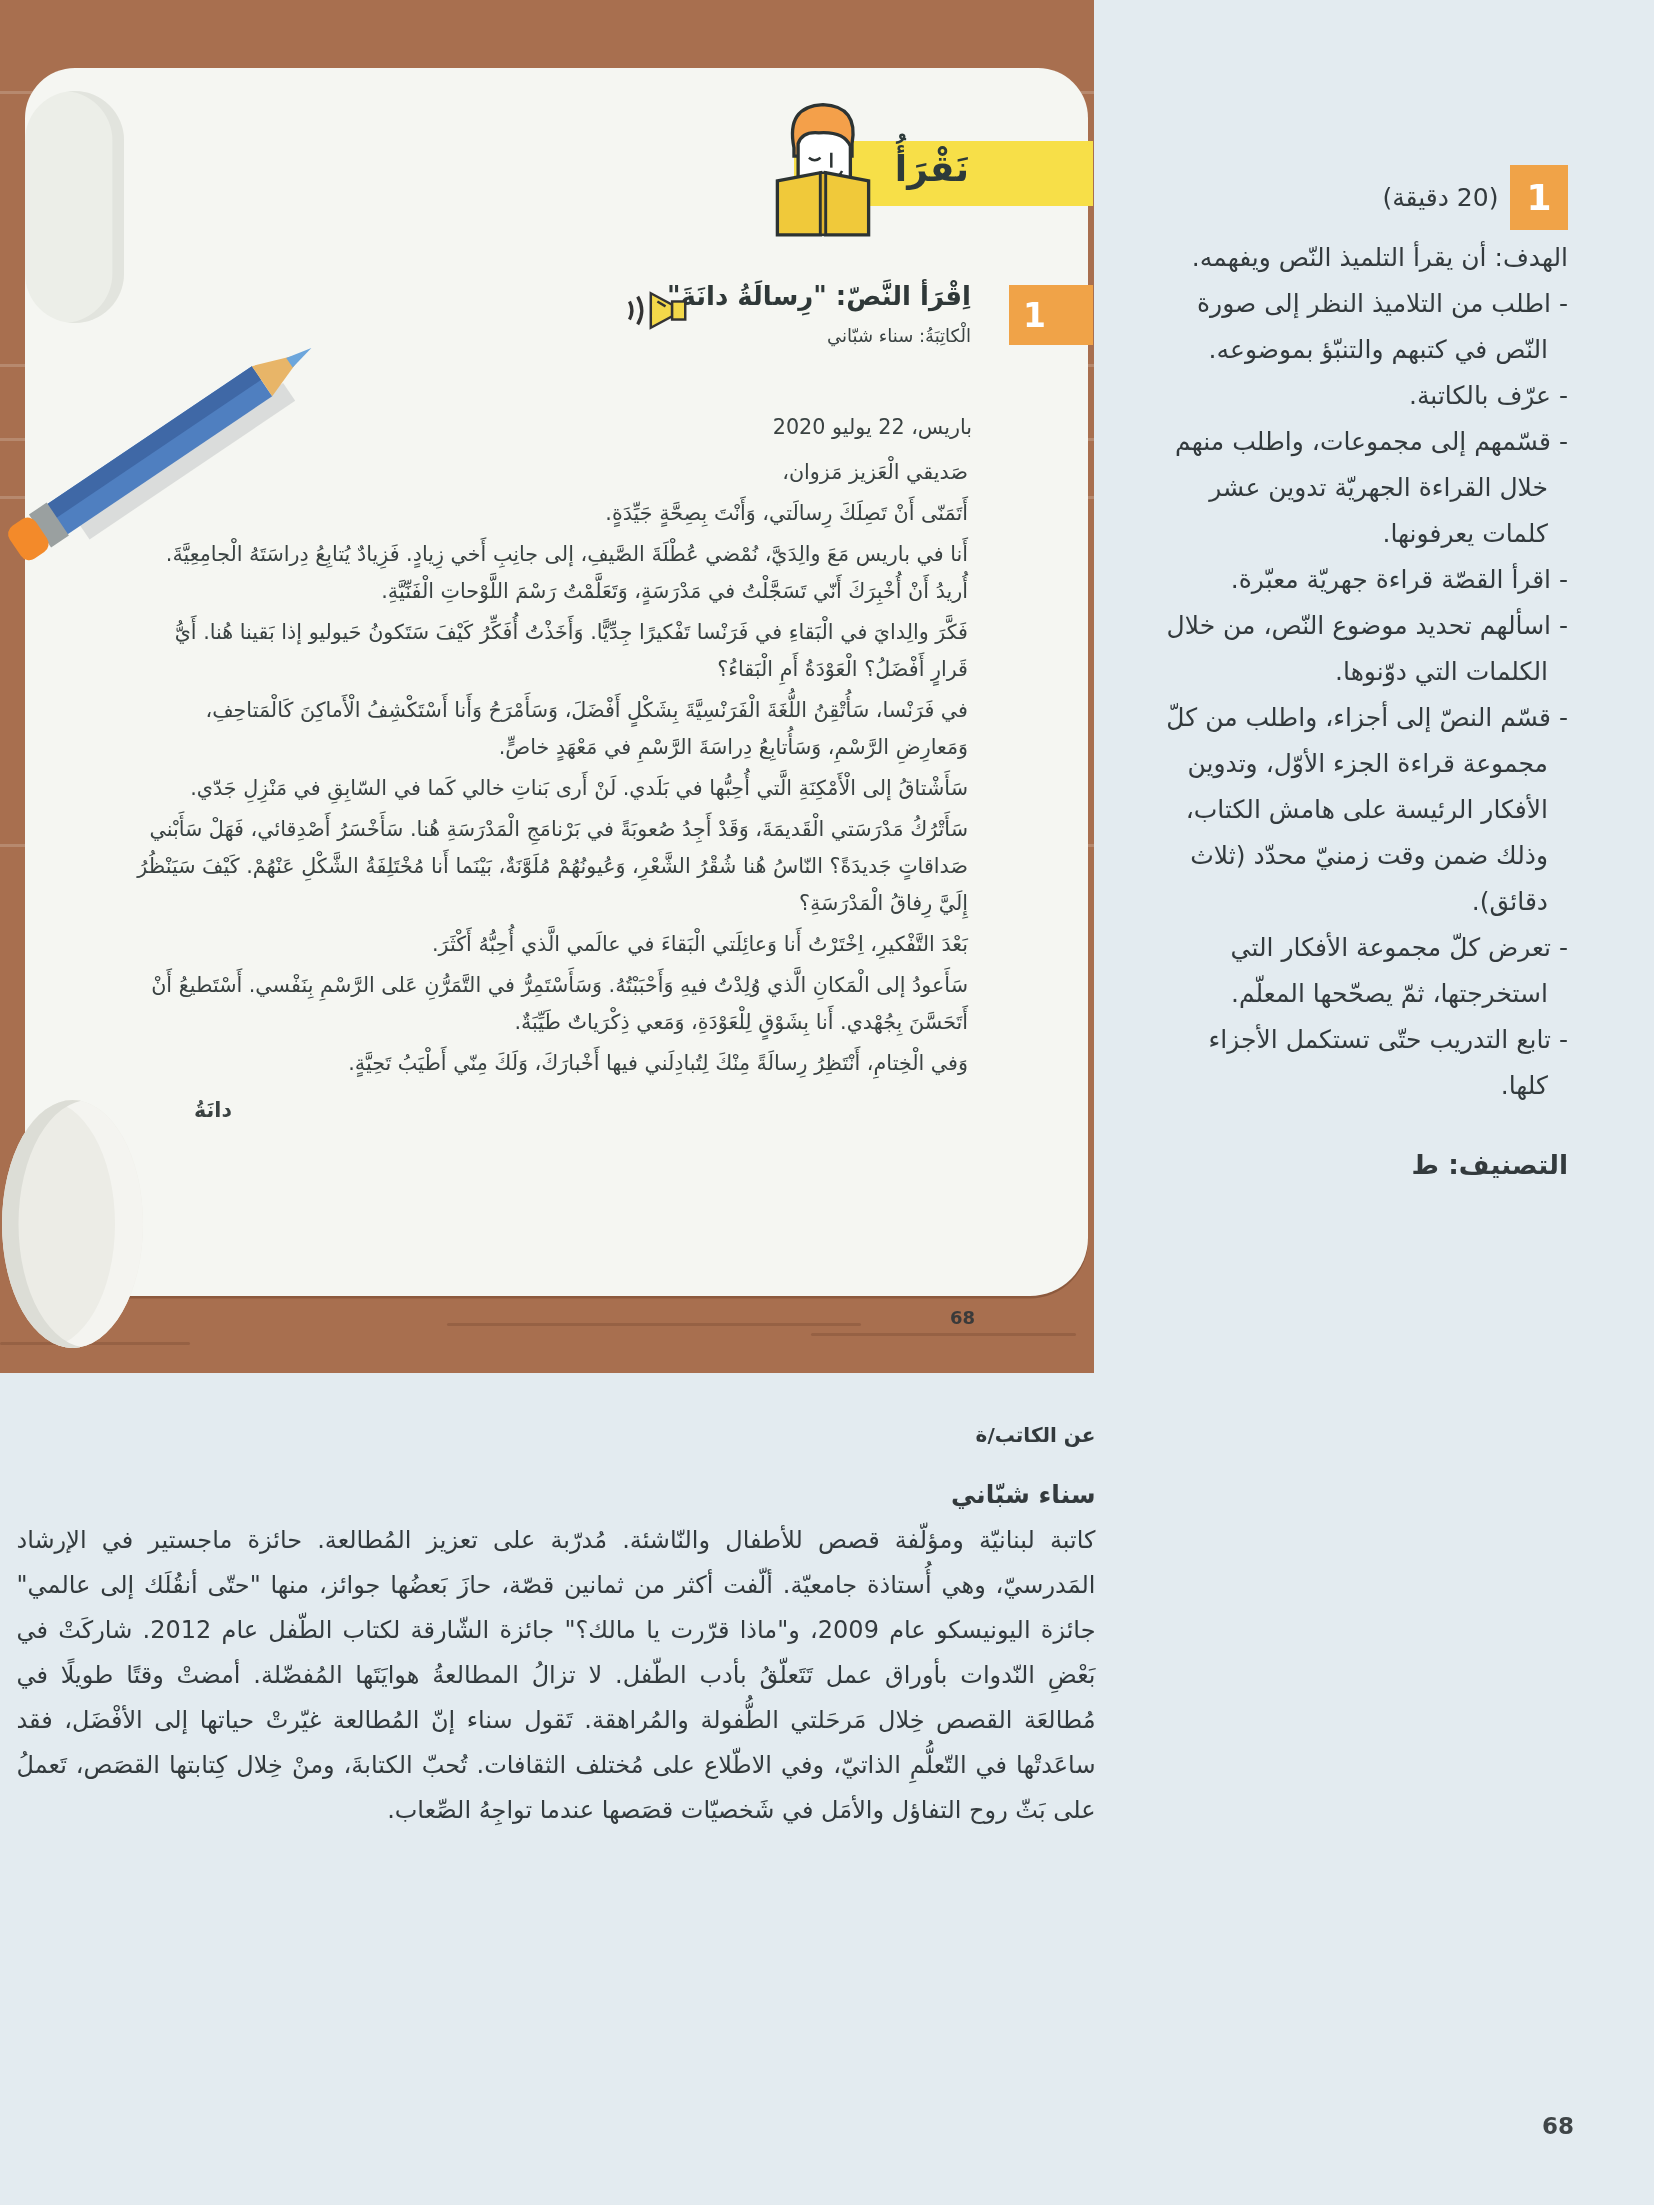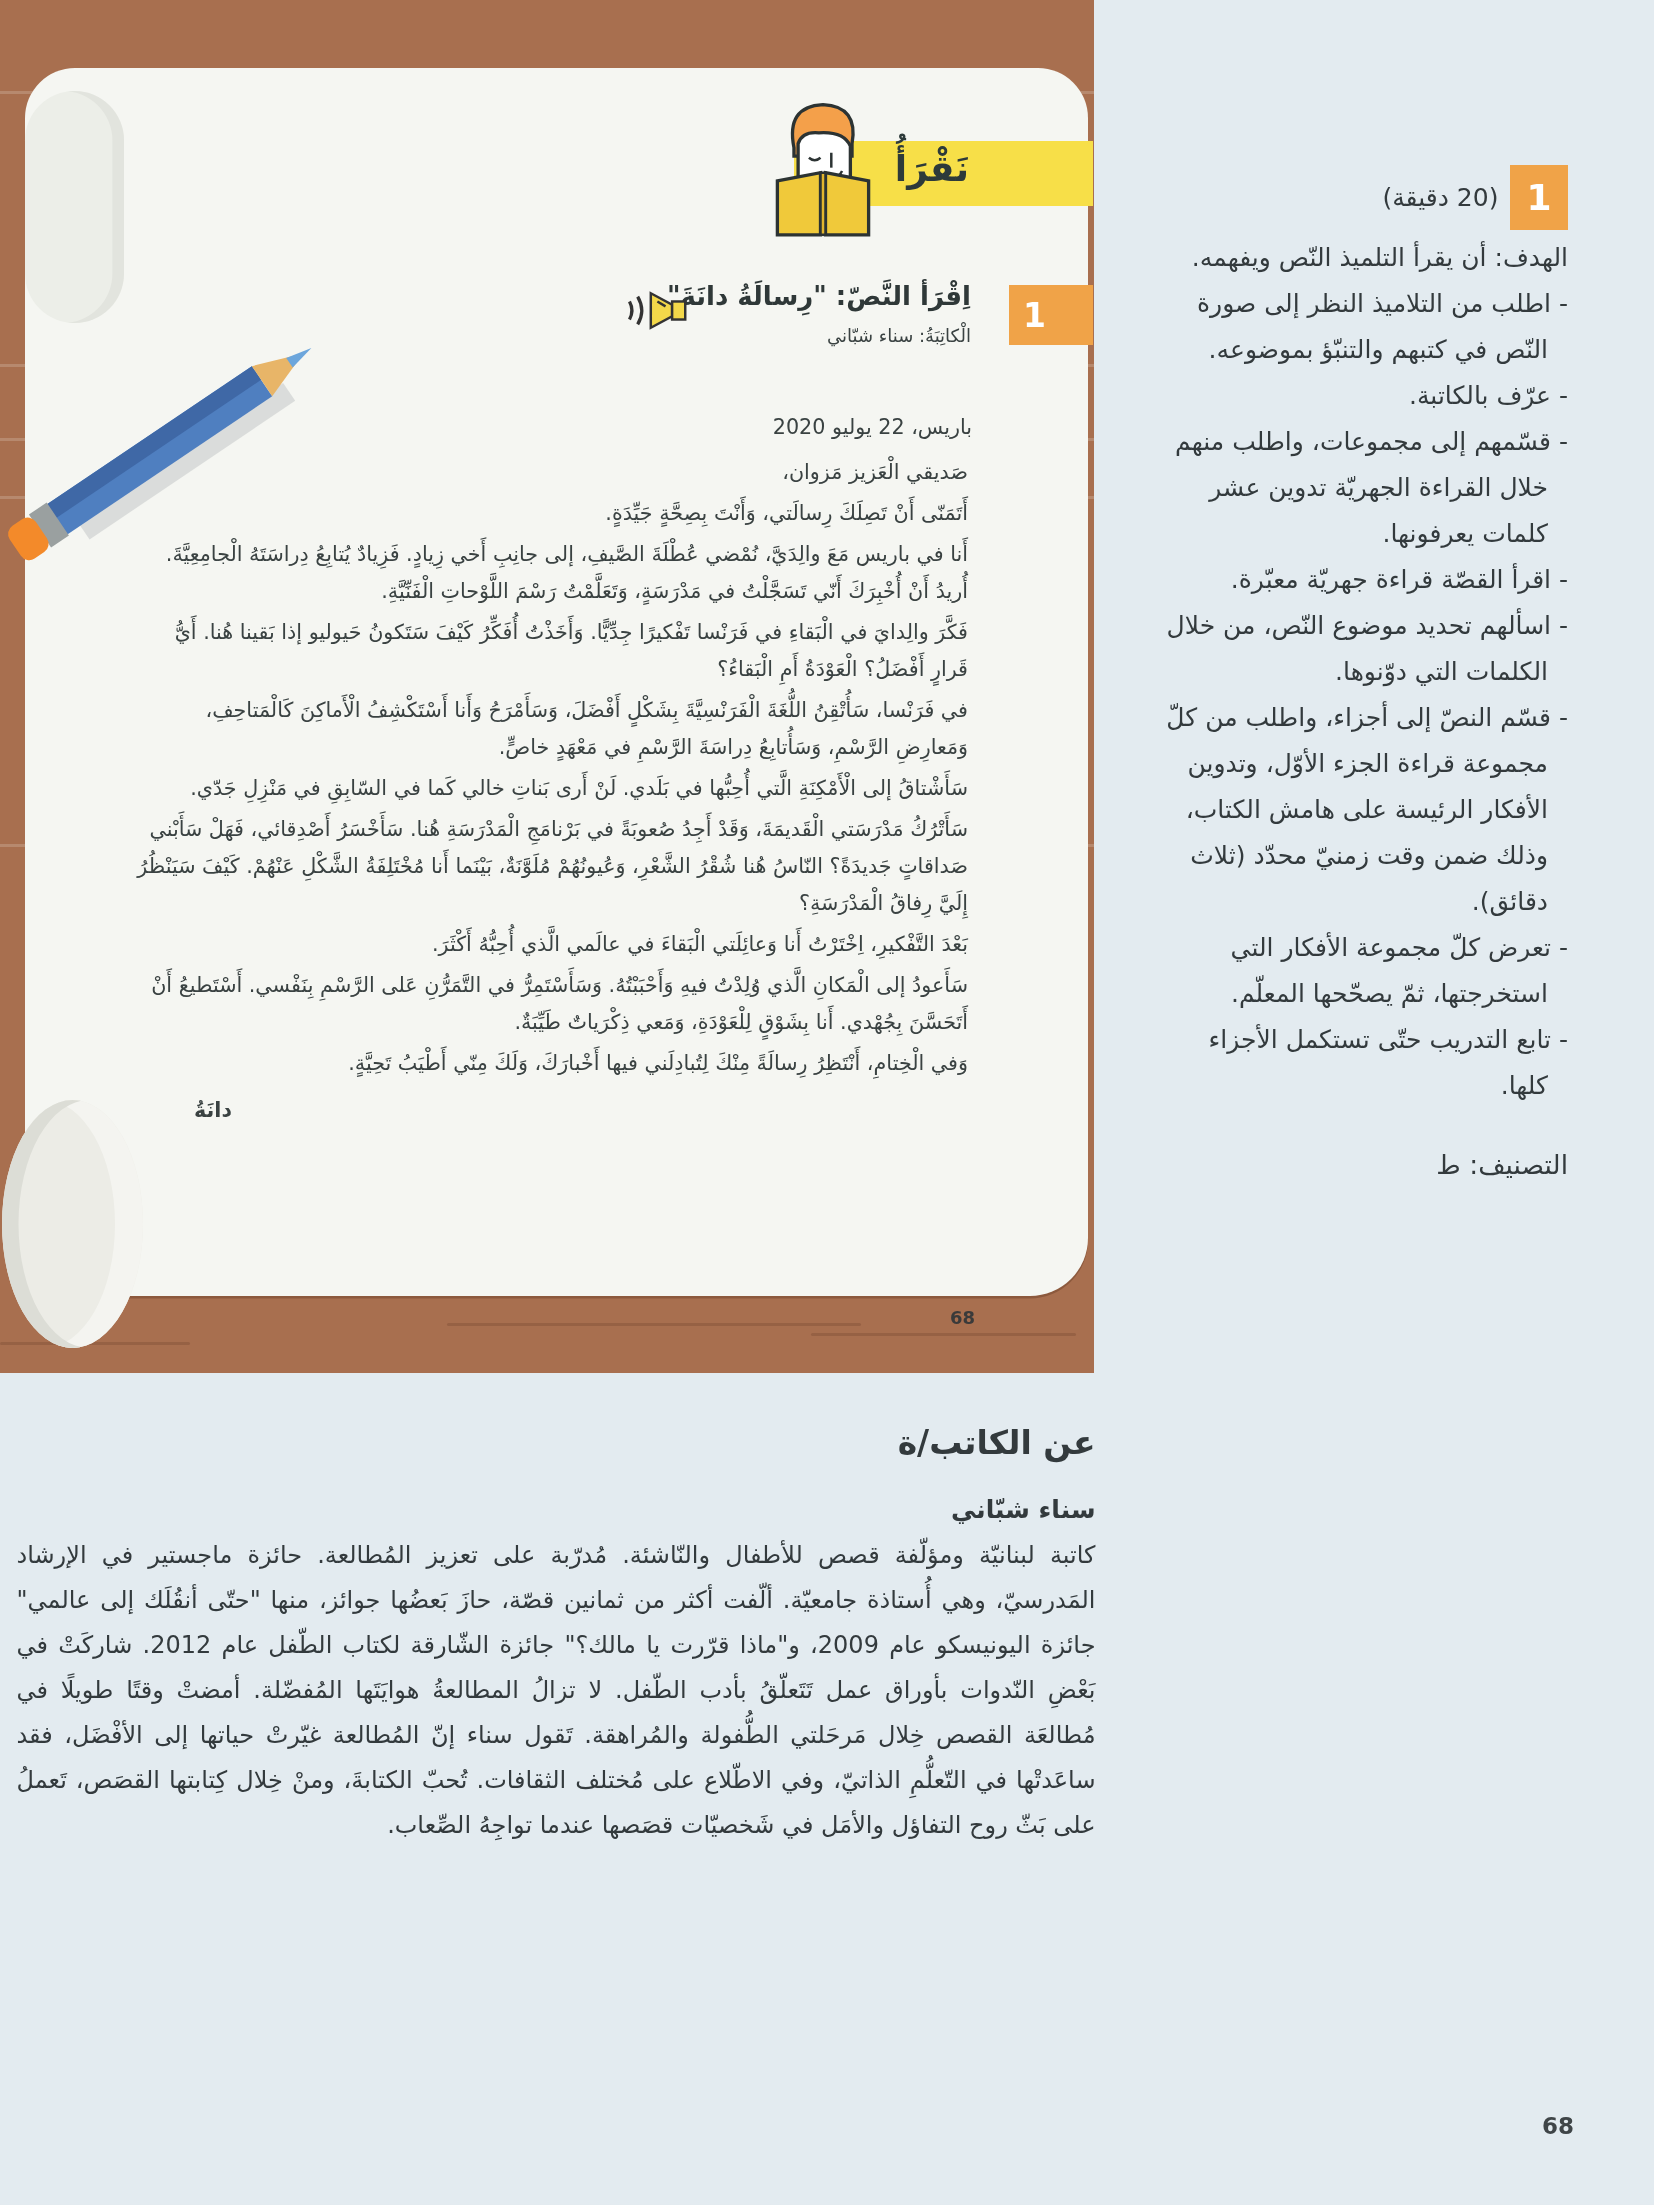--- a/index.html
+++ b/index.html
@@ -87,27 +87,27 @@
     font-size: 25px; line-height: 46px; color: #333a3d;
   }
   .notes-head { display: flex; align-items: center; gap: 11.6px; margin-bottom: 5px; }
   .notes-badge {
     width: 58px; height: 65px; background: #f0a348; color: #fff;
     font-size: 36px; font-weight: bold; display: flex; align-items: center; justify-content: center;
   }
   .notes-duration { font-size: 25px; }
   .notes ul { list-style: none; }
   .notes li { padding-right: 20px; text-indent: -20px; }
-  .notes-class { font-weight: normal; margin-top: 33px; font-size: 26.5px; }
+  .notes-class { font-weight: bold; margin-top: 33px; font-size: 26.5px; }
   
   .about {
     position: absolute; left: 16.5px; width: 1079px; top: 1423px;
     direction: rtl; text-align: right; color: #333a3d;
   }
-  .about h2 { font-size: 33px; font-weight: bold; margin-bottom: 33px; }
+  .about h2 { font-size: 20px; font-weight: bold; margin-bottom: 33px; }
   .about h3 { font-size: 25px; font-weight: bold; margin-bottom: 9px; }
   .about p { font-size: 24px; line-height: 45px; text-align: justify; }
   .page-num-outer {
     position: absolute; left: 1542px; top: 2113px; font-size: 23px; font-weight: bold; color: #3f4548;
   }
 </style>
 </head>
 <body>
 
 <div class="wood">

